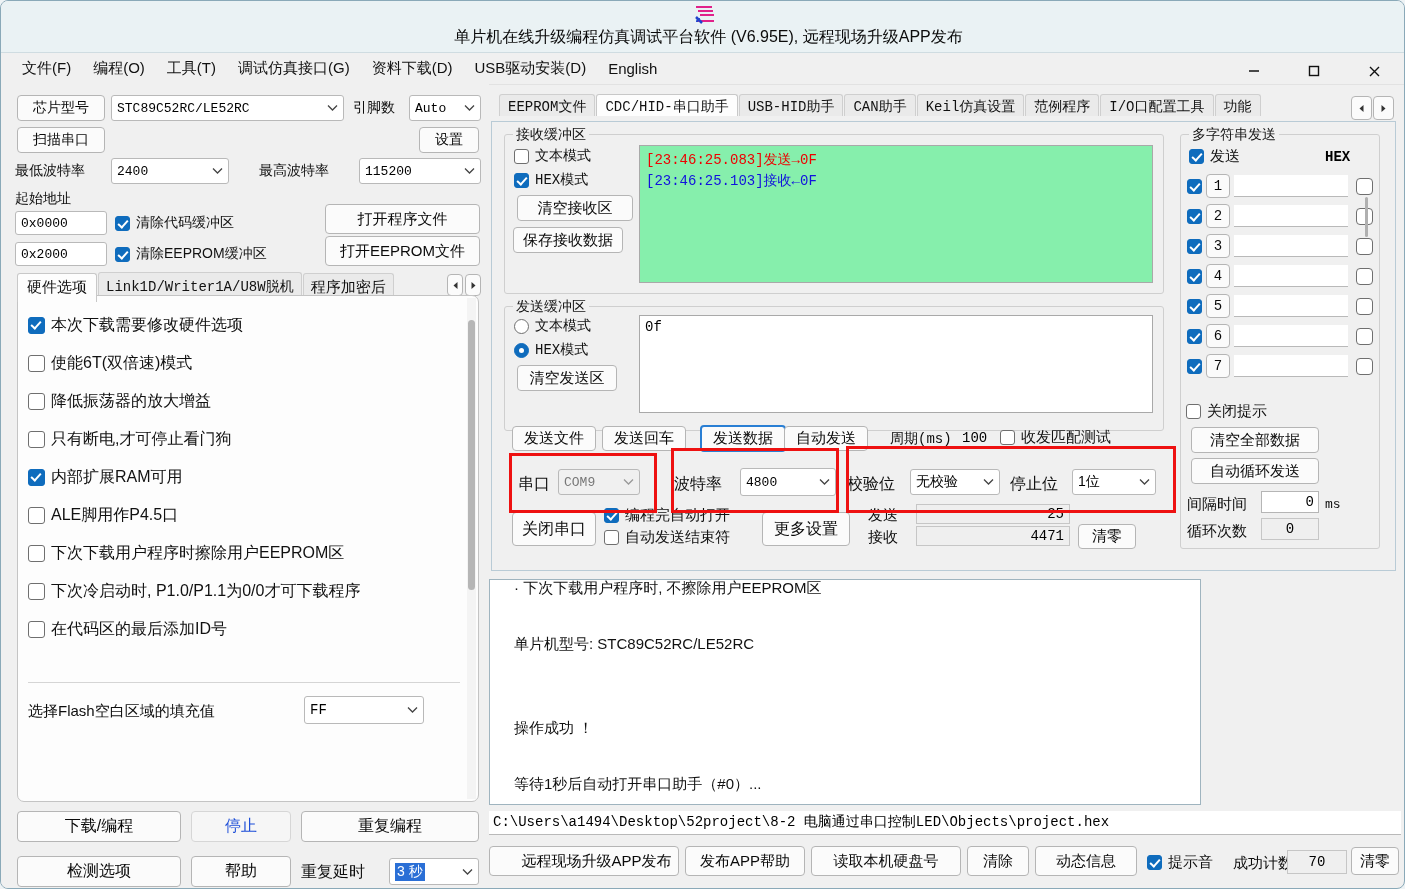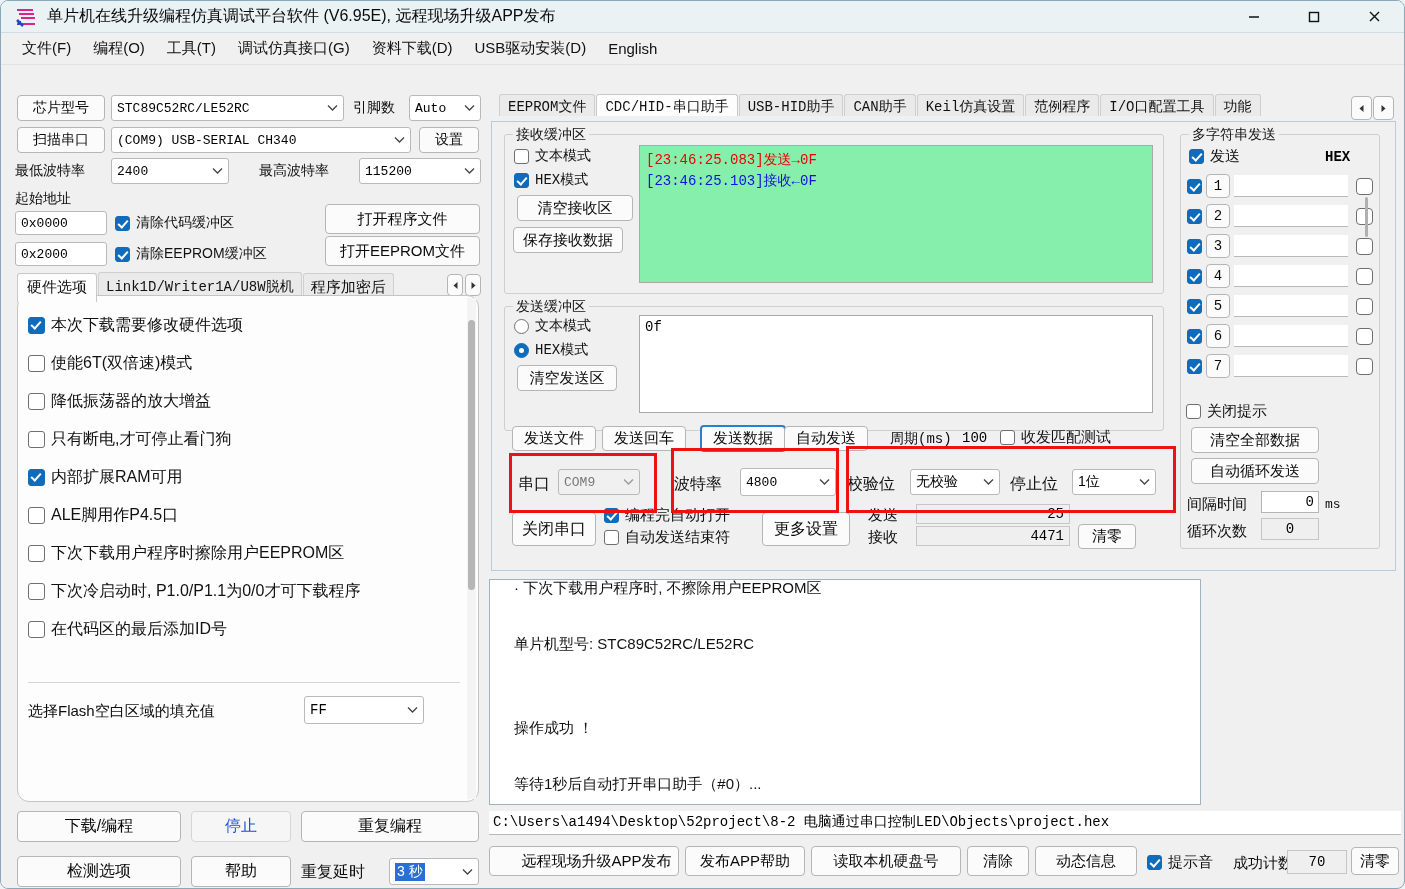--- a/index.html
+++ b/index.html
@@ -7,21 +7,21 @@
   body {
     width:1405px; height:889px;
     font-family:"Liberation Sans","DejaVu Sans",sans-serif;
     font-size:13px;
     background:#eef3f5;
     overflow:hidden;
     -webkit-font-smoothing:none;
   }
   .win { position:relative; width:1405px; height:889px; background:#f0f0f0; border:1px solid #8aa9b8; border-radius:8px; overflow:hidden;}
   
-  .titlebar{height:32px;background:#eaf2f4;display:flex;align-items:center;padding-left:12px;border-bottom:1px solid #cfdce1;}
+  .titlebar{height:52px;background:#eaf2f4;display:flex;align-items:center;padding-left:12px;border-bottom:1px solid #cfdce1;flex-direction:column;}
   .app-icon{width:26px;height:26px;margin-right:8px;position:relative;flex:none;}
   .title-text{font-size:16px;color:#0b0b0b;white-space:nowrap;}
   .wctrls{margin-left:auto;display:flex;height:46px;}
   .wbtn{width:60px;height:46px;display:flex;align-items:center;justify-content:center;font-size:17px;color:#111;}
   
   .menubar{height:32px;display:flex;align-items:center;gap:0px;padding-left:10px;background:#f0f0f0;border-bottom:1px solid #e2e2e2;}
   .menuitem{padding:3px 11px;font-size:15px;color:#111;white-space:nowrap;}
   
   .btn{border:1px solid #b5b5b5;background:#fbfbfb;border-radius:4px;display:inline-flex;align-items:center;justify-content:center;
        font-size:14px;color:#0a0a0a;white-space:nowrap;padding:0 6px;font-family:"Liberation Sans",sans-serif;}
@@ -116,28 +116,20 @@
     <div class="sel abs mono" style="left:408px;top:16px;width:72px;height:26px;">
       <span>Auto</span>
       <span class="car">
           <svg width="11" height="8" viewBox="0 0 11 8">
             <path d="M1 1.5 L5.5 6 L10 1.5" fill="none" stroke="#444" stroke-width="1.3"></path>
           </svg>
         </span>
     </div>
 
     <div class="btn abs" style="left:16px;top:48px;width:88px;height:26px;">扫描串口</div>
-    <div class="sel abs mono" style="left:110px;top:48px;width:300px;height:26px;">
-      <span>(COM9) USB-SERIAL CH340</span>
-      <span class="car">
-          <svg width="11" height="8" viewBox="0 0 11 8">
-            <path d="M1 1.5 L5.5 6 L10 1.5" fill="none" stroke="#444" stroke-width="1.3"></path>
-          </svg>
-        </span>
-    </div>
     <div class="btn abs" style="left:418px;top:48px;width:60px;height:26px;">设置</div>
 
     <div class="lbl abs" style="left:14px;top:83px;">最低波特率</div>
     <div class="sel abs mono" style="left:110px;top:79px;width:118px;height:26px;">
       <span>2400</span>
       <span class="car">
           <svg width="11" height="8" viewBox="0 0 11 8">
             <path d="M1 1.5 L5.5 6 L10 1.5" fill="none" stroke="#444" stroke-width="1.3"></path>
           </svg>
         </span>
@@ -180,21 +172,21 @@
       <svg width="7" height="9" viewBox="0 0 7 9">
           <path d="M5.5 1 L1.5 4.5 L5.5 8" fill="#333"></path>
         </svg>
     </div>
     <div class="btn abs" style="left:464px;top:195px;width:16px;height:22px;padding:0;">
       <svg width="7" height="9" viewBox="0 0 7 9">
           <path d="M1.5 1 L5.5 4.5 L1.5 8" fill="#333"></path>
         </svg>
     </div>
 
-    <div class="abs" style="left:16px;top:216px;width:462px;height:507px;background:#fdfdfd;border:1px solid #c4c4c4;border-radius:12px;">
+    <div class="abs" style="left:16px;top:216px;width:462px;height:507px;background:#fdfdfd;border:1px solid #c4c4c4;border-radius:7px;">
       <div id="optlist" style="position:absolute;left:10px;top:10px;right:18px;">
           <div class="chk-row" style="height: 38px; font-size: 16px;">
             <span class="cb on" style="width: 17px; height: 17px;"></span>
             <span>本次下载需要修改硬件选项</span>
           </div>
           <div class="chk-row" style="height: 38px; font-size: 16px;">
             <span class="cb" style="width: 17px; height: 17px;"></span>
             <span>使能6T(双倍速)模式</span>
           </div>
           <div class="chk-row" style="height: 38px; font-size: 16px;">

